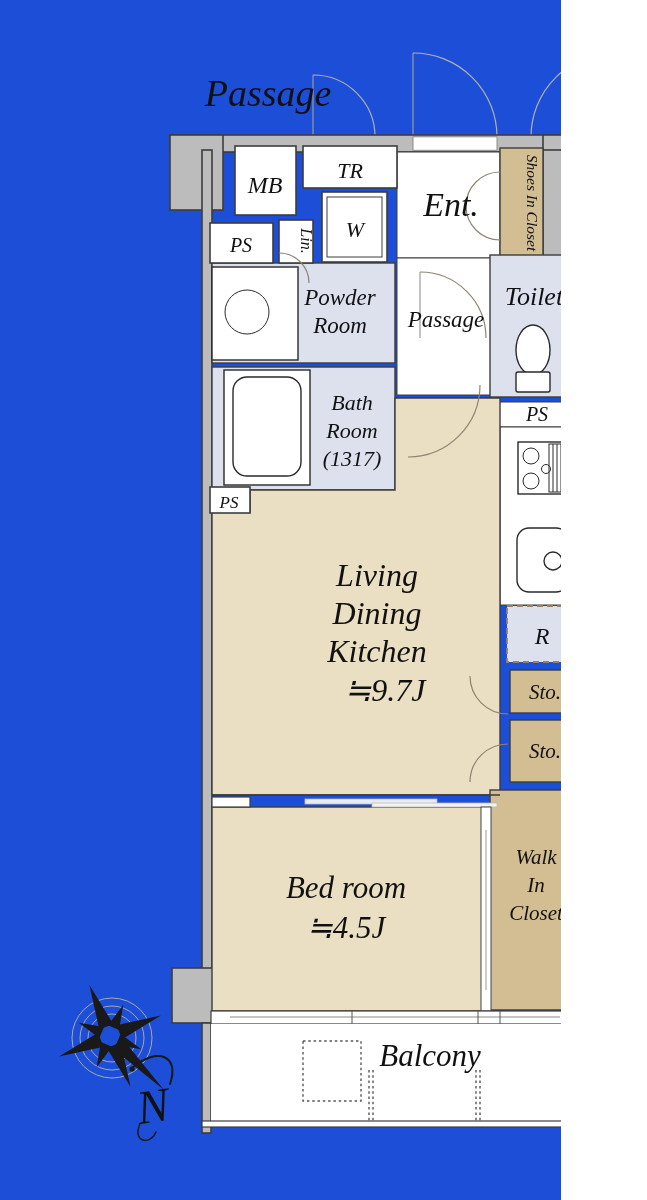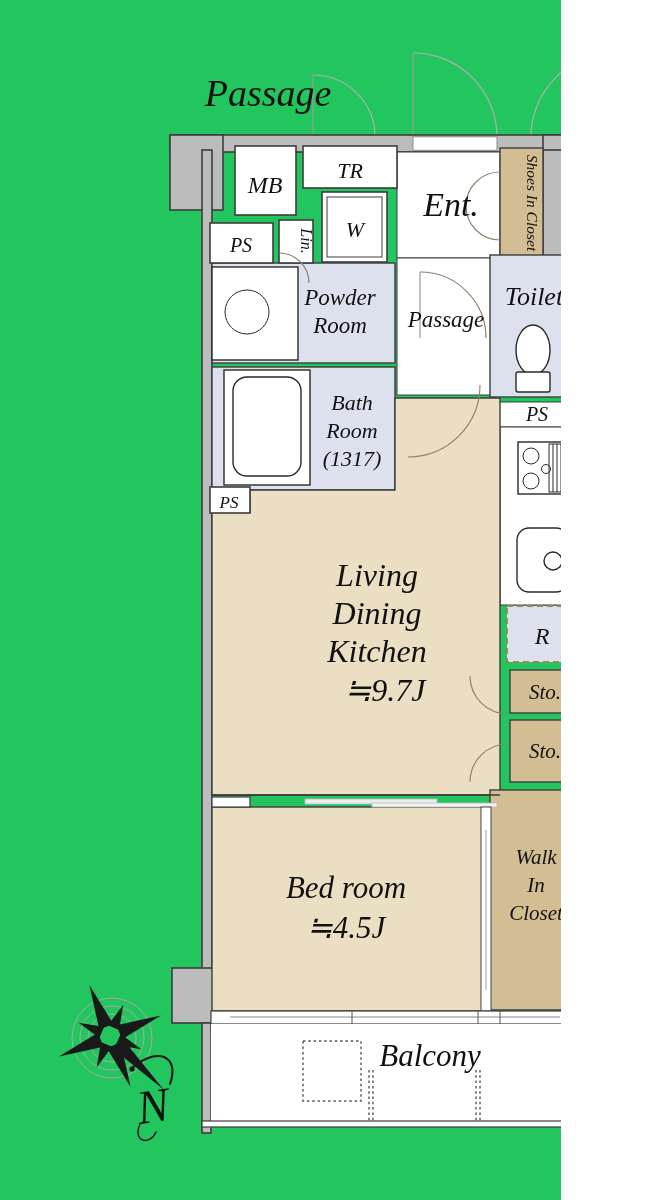--- a/index.html
+++ b/index.html
@@ -1,16 +1,16 @@
 <!DOCTYPE html>
 <html style="--wall: #bcbcbc; --outline: #3d3d3d; --floor: #eadfc2; --closet: #d3bd93; --wet: #dde1ee; --door: #8f8472;"><head>
 <meta charset="utf-8">
 <style>
   html,body{margin:0;padding:0;background:#ffffff;}
-  #stage{position:relative;width:561px;height:1200px;background:#22c55e;overflow:hidden;
+  #stage{position:relative;width:561px;height:1200px;background:#1d4ed8;overflow:hidden;
          font-family:"Liberation Serif", serif;}
   svg{position:absolute;left:0;top:0;}
   .wall{fill:var(--wall);stroke:var(--outline);stroke-width:1.6;}
   .floor{fill:var(--floor);stroke:var(--outline);stroke-width:1.4;}
   .closet{fill:var(--closet);stroke:var(--outline);stroke-width:1.4;}
   .wet{fill:var(--wet);stroke:var(--outline);stroke-width:1.4;}
   .whitebox{fill:#ffffff;stroke:var(--outline);stroke-width:1.6;}
   .whitebox-thin{fill:#ffffff;stroke:var(--outline);stroke-width:1;}
   .fixture{fill:#ffffff;stroke:#2a2a2a;stroke-width:1.4;}
   .fixline{fill:none;stroke:#2a2a2a;stroke-width:1;}

